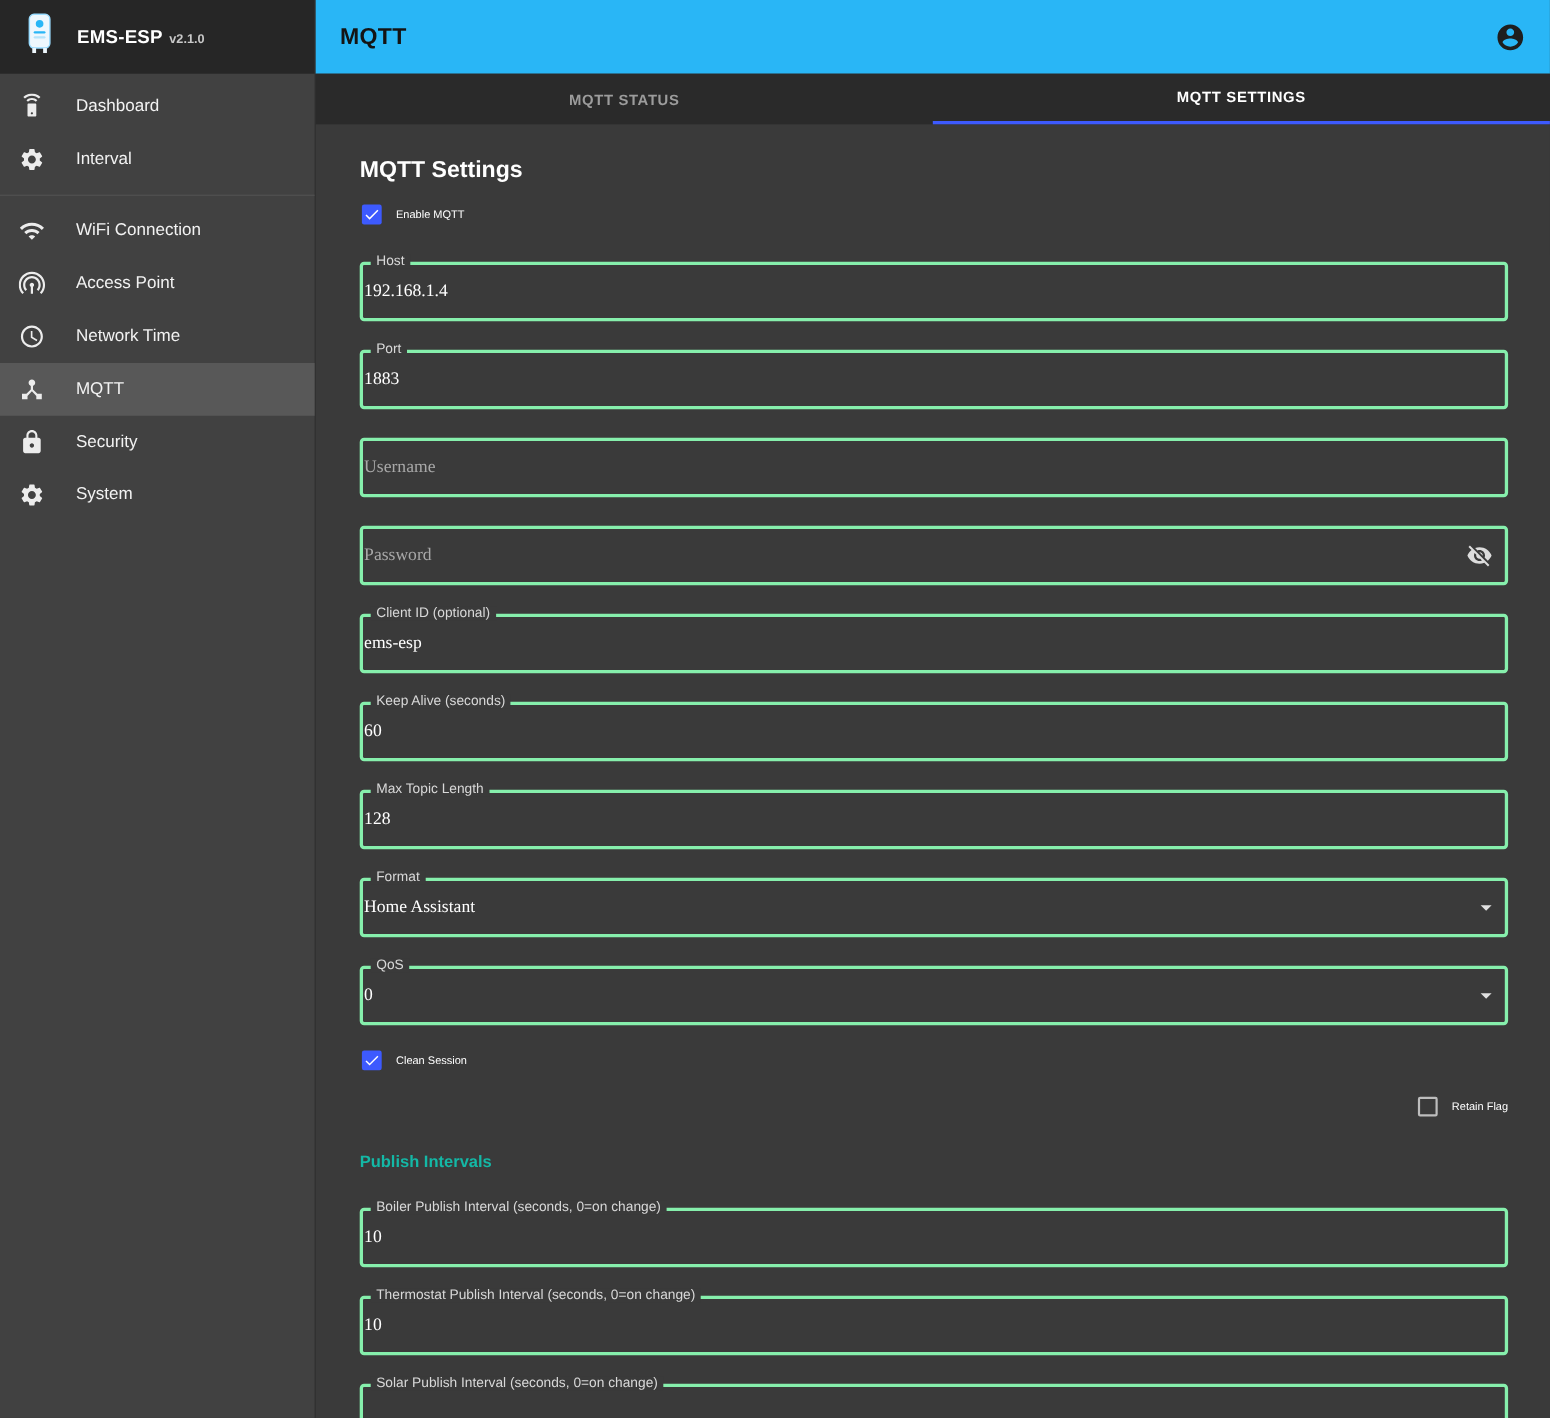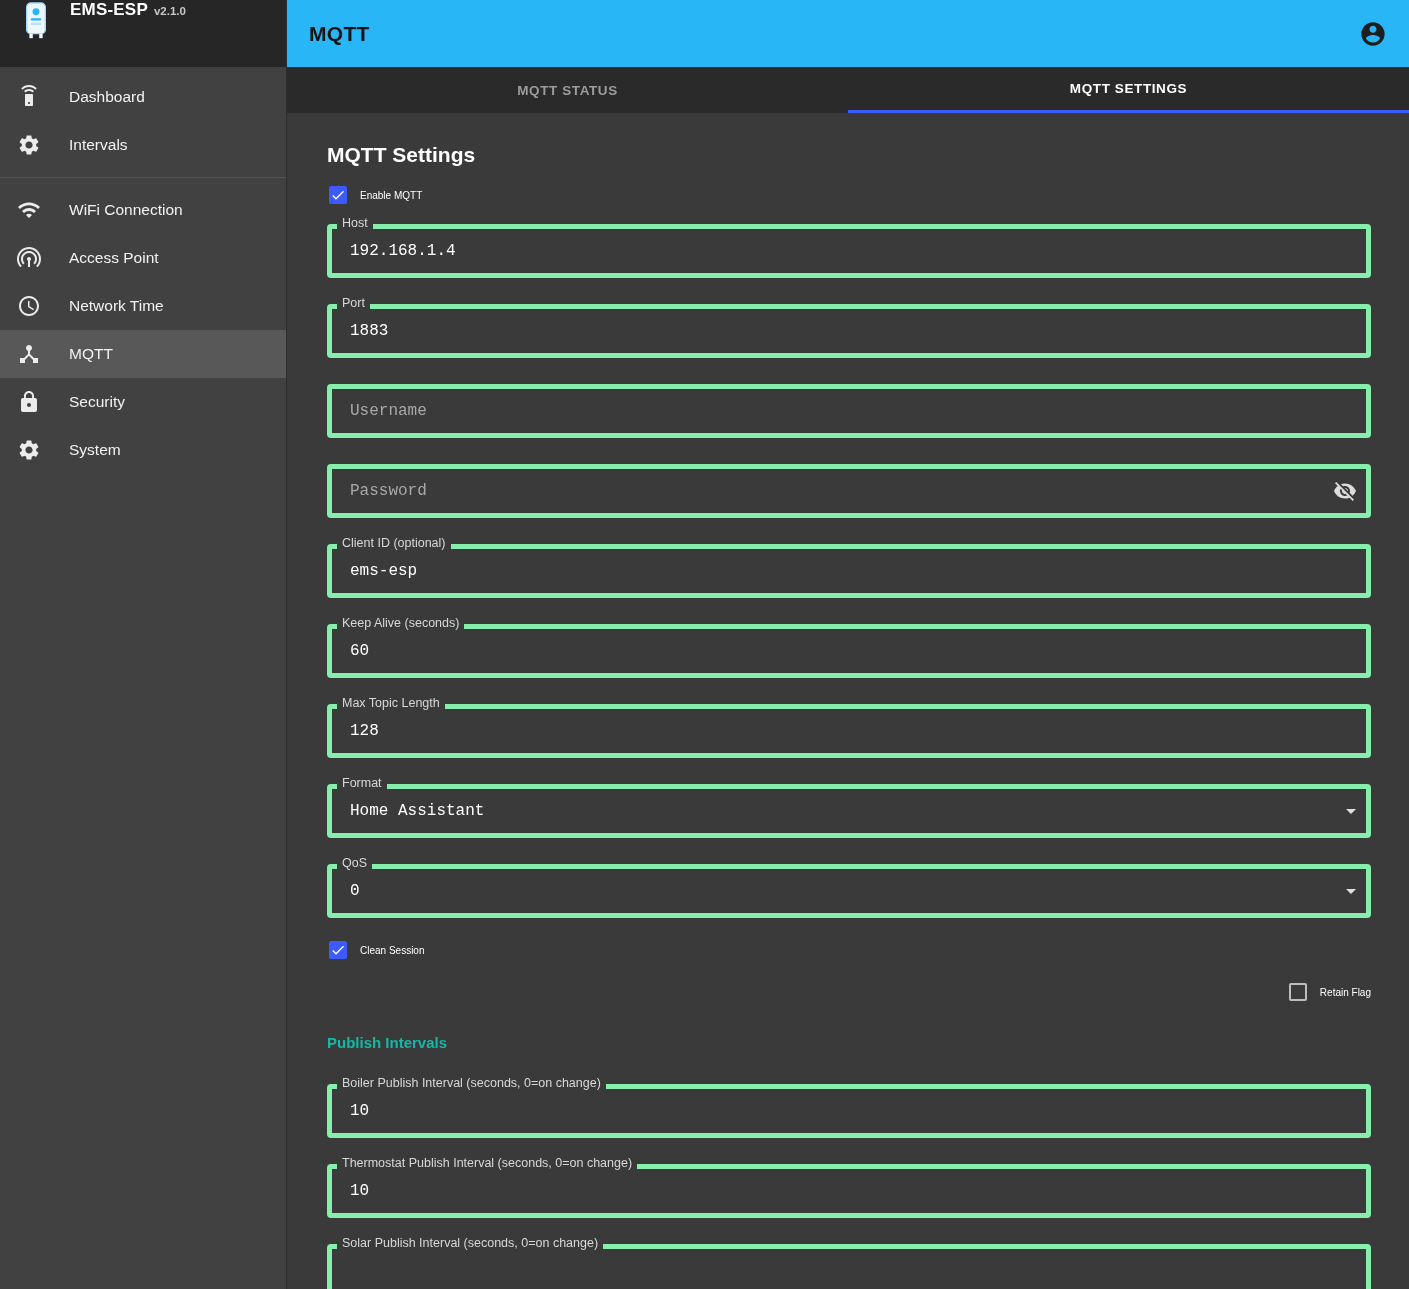--- a/index.html
+++ b/index.html
@@ -5,21 +5,21 @@
   * { box-sizing: border-box; }
   html,body { margin:0; padding:0; }
   body {
     width:1409px; height:1289px; overflow:hidden;
     background:#3a3a3a;
     font-family:"Liberation Sans", sans-serif;
     display:flex;
   }
   
   .sidebar { width:287px; flex:none; background:#414141; border-right:1px solid #2d2d2d; display:flex; flex-direction:column; }
-  .sidebar-header { height:67px; flex:none; background:#262626; display:flex; align-items:flex-start; padding:0 20px; gap:18px; }
+  .sidebar-header { height:67px; flex:none; background:#262626; display:flex; align-items:center; padding:0 20px; gap:18px; }
   .brand { color:#ffffff; font-size:17px; font-weight:bold; letter-spacing:0.2px; }
   .brand-version { color:#c9c9c9; font-size:11.5px; font-weight:bold; margin-left:6px; }
   .nav { padding-top:6px; }
   .nav-item { height:48px; display:flex; align-items:center; padding:0 17px; color:#f2f2f2; font-size:15.5px; cursor:pointer; }
   .nav-item.selected { background:#585858; }
   .nav-icon { width:24px; height:24px; margin-right:28px; color:#ececec; flex:none; }
   .nav-icon svg { width:24px; height:24px; display:block; fill:currentColor; }
   .nav-divider { height:1px; background:#535353; margin:8px 0; }
   
   .main { flex:1; display:flex; flex-direction:column; min-width:0; }
@@ -37,33 +37,33 @@
   .checkbox-row { display:flex; align-items:center; height:24px; margin:6px 0 0 2px; color:#ffffff; font-size:10px; cursor:pointer; }
   .checkbox-row .label { margin-left:13px; }
   .checkbox { width:18px; height:18px; border-radius:2px; flex:none; display:flex; align-items:center; justify-content:center; }
   .checkbox.checked { background:#3d5afe; }
   .checkbox.checked svg { width:16px; height:16px; display:block; }
   .checkbox.unchecked { border:2px solid #bdbdbd; background:transparent; }
   .field { position:relative; height:54px; margin-top:26px; }
   .field:first-of-type { margin-top:0; }
   .field input, .field .select-box {
     width:100%; height:54px; background:transparent;
-    border:5px solid #86efac; border-radius:4px;
-    color:#ffffff; font-size:16px; padding:0 18px;
-    font-family:Liberation Mono, monospace;
+    border:3px solid #86efac; border-radius:4px;
+    color:#ffffff; font-size:16px; padding:0 1px;
+    font-family:Liberation Serif, serif;
     display:flex; align-items:center;
   }
   .field input { outline:none; }
   .field input::placeholder { color:#a8a8a8; opacity:1; }
   .field-label { position:absolute; top:-7px; left:10px; background:#3a3a3a; padding:0 5px; font-size:12.5px; color:#d8d8d8; line-height:13px; }
   .trail-icon { position:absolute; right:14px; top:15px; width:24px; height:24px; color:#dcdcdc; cursor:pointer; }
   .trail-icon svg { width:24px; height:24px; fill:currentColor; display:block; }
   .select-arrow { position:absolute; right:8px; top:15px; width:24px; height:24px; color:#e0e0e0; pointer-events:none; }
   .select-arrow svg { width:24px; height:24px; fill:currentColor; display:block; }
-  .mt-host { margin-top:17px; }
+  .mt-host { margin-top:31px; }
   .mt-clean { margin-top:20px; }
   .mt-retain { margin-top:18px;justify-content:flex-end; }
 </style>
 </head>
 <body>
 
 <aside class="sidebar">
   <div class="sidebar-header">
     <span>
       <svg width="32" height="42" viewBox="0 0 24 30">
@@ -88,21 +88,21 @@
           </svg>
       </span>
       <span>Dashboard</span>
     </div>
     <div class="nav-item">
       <span class="nav-icon">
         <svg viewBox="0 0 24 24">
             <path d="M19.14,12.94c0.04-0.3,0.06-0.61,0.06-0.94c0-0.32-0.02-0.64-0.07-0.94l2.03-1.58c0.18-0.14,0.23-0.41,0.12-0.61 l-1.92-3.32c-0.12-0.22-0.37-0.29-0.59-0.22l-2.39,0.96c-0.5-0.38-1.03-0.7-1.62-0.94L14.4,2.81c-0.04-0.24-0.24-0.41-0.48-0.41 h-3.84c-0.24,0-0.43,0.17-0.47,0.41L9.25,5.35C8.66,5.59,8.12,5.92,7.63,6.29L5.24,5.33c-0.22-0.08-0.47,0-0.59,0.22L2.74,8.87 C2.62,9.08,2.66,9.34,2.86,9.48l2.03,1.58C4.84,11.36,4.8,11.69,4.8,12s0.02,0.64,0.07,0.94l-2.03,1.58 c-0.18,0.14-0.23,0.41-0.12,0.61l1.92,3.32c0.12,0.22,0.37,0.29,0.59,0.22l2.39-0.96c0.5,0.38,1.03,0.7,1.62,0.94l0.36,2.54 c0.05,0.24,0.24,0.41,0.48,0.41h3.84c0.24,0,0.44-0.17,0.47-0.41l0.36-2.54c0.59-0.24,1.13-0.56,1.62-0.94l2.39,0.96 c0.22,0.08,0.47,0,0.59-0.22l1.92-3.32c0.12-0.22,0.07-0.47-0.12-0.61L19.14,12.94z M12,15.6c-1.98,0-3.6-1.62-3.6-3.6 s1.62-3.6,3.6-3.6s3.6,1.62,3.6,3.6S13.98,15.6,12,15.6z"></path>
           </svg>
       </span>
-      <span>Intervals</span>
+      <span>Interval</span>
     </div>
     <div class="nav-divider"></div>
     <div class="nav-item">
       <span class="nav-icon">
         <svg viewBox="0 0 24 24">
             <path d="M1,9l2,2c4.97-4.97,13.03-4.97,18,0l2-2C16.93,2.93,7.08,2.93,1,9z M9,17l3,3l3-3c-1.65-1.66-4.34-1.66-6,0z M5,13l2,2 c2.76-2.76,7.24-2.76,10,0l2-2C15.14,9.14,8.87,9.14,5,13z"></path>
           </svg>
       </span>
       <span>WiFi Connection</span>
     </div>

